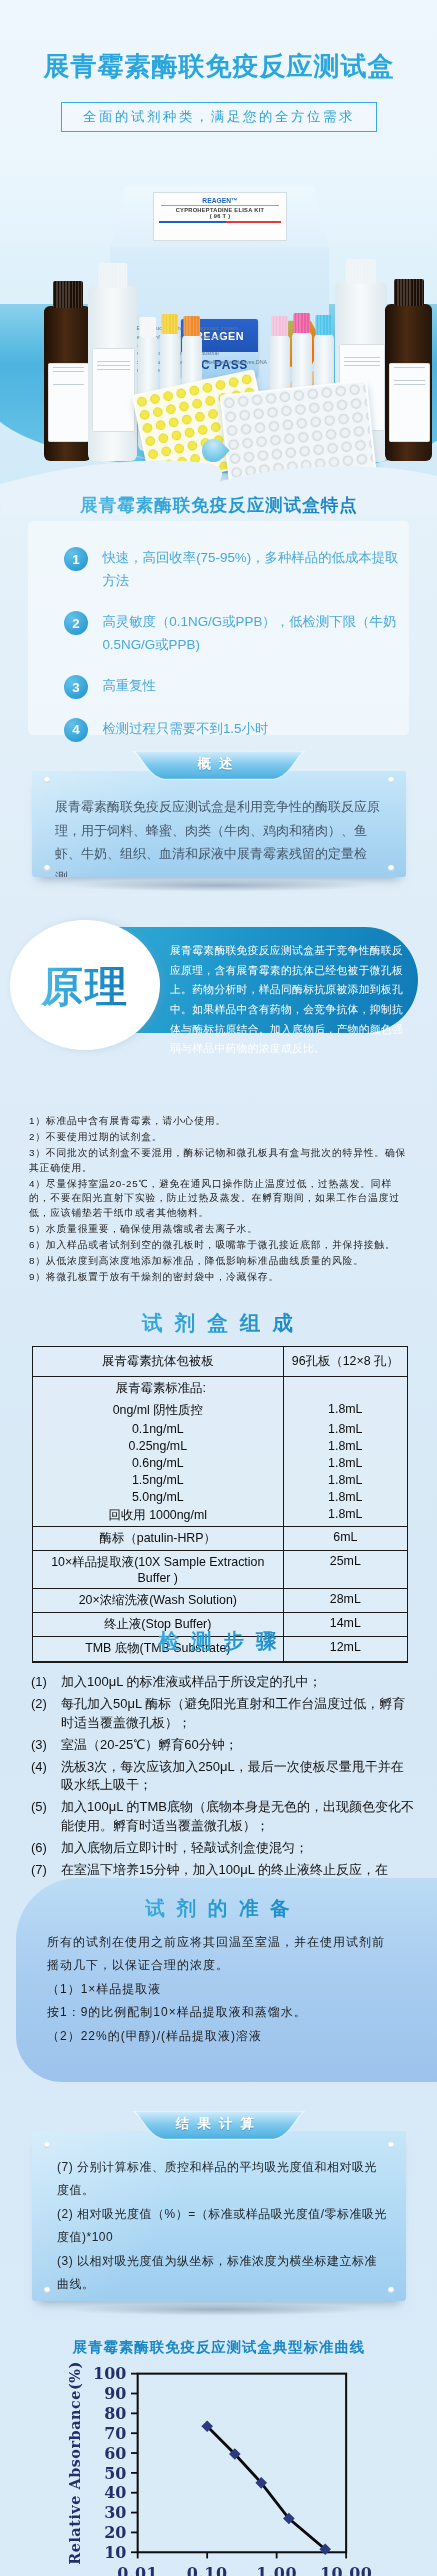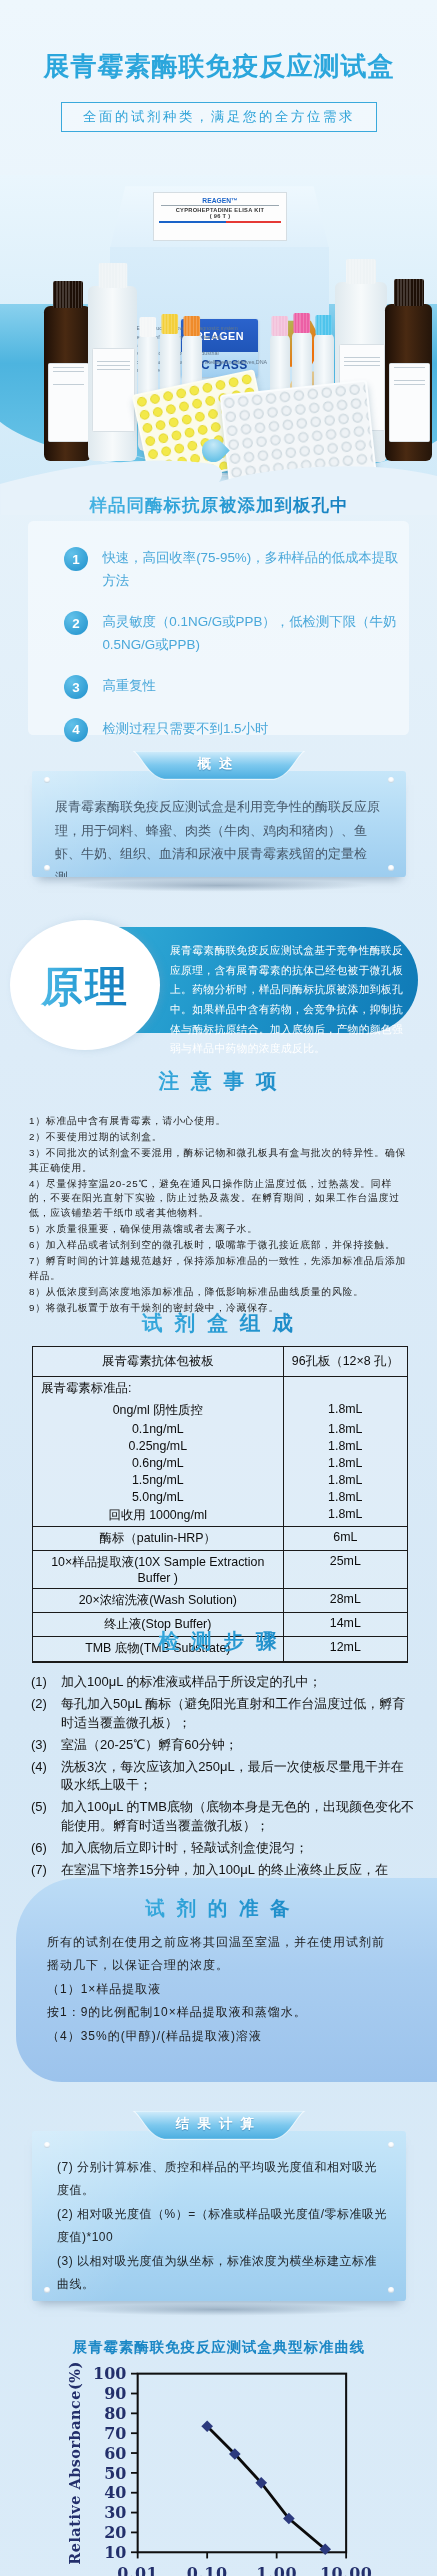--- a/index.html
+++ b/index.html
@@ -113,21 +113,21 @@
   .prec-list{top:1114px;left:29px;width:381px;font-size:9.8px;line-height:1.52;color:#222;letter-spacing:0.8px}
   .prec-list .prec{margin-bottom:1px}
   
   .ktable{top:1346px;left:32px;width:374px;border:1.5px solid #1a1a1a;font-size:12.4px;color:#0d0d0d;background:rgba(255,255,255,.18)}
   .trow{display:flex;border-bottom:1px solid #1a1a1a}
   .trow.nb{border-bottom:none}
   .trow.thick{border-bottom:1.5px solid #1a1a1a}
   .tl{flex:0 0 67%;border-right:1px solid #1a1a1a;box-sizing:border-box;padding:3.1px 2.1px}
   .tr{flex:1;box-sizing:border-box;padding:3.1px 2.1px}
   .cc{text-align:center}
-  .lb{text-align:left;padding-left:8.2px}
+  .lb{text-align:center;padding-left:8.2px}
   .hrow .tl,.hrow .tr{padding:6.2px 2.1px}
   .srow .tl,.srow .tr{padding:1.5px 2.1px}
   
   .steps{top:1673px;left:31px;width:384px;font-size:13px;color:#141414;line-height:1.42}
   .step{display:flex;margin-bottom:3.6px}
   .stepnum{flex:0 0 30px}
   .steptext{flex:1}
   
   .prep-panel{top:1878px;left:15.5px;width:422px;height:204px;border-radius:62px 0 0 46px;
               background:linear-gradient(180deg,#bcdcf6 0%,#a9cdf0 45%,#9cc3ec 100%)}
@@ -217,21 +217,21 @@
 
     <div class="plate plate-y"></div>
     <div class="plate plate-w"></div>
 
     <svg class="shore" width="438" height="340" viewBox="0 0 850 660">
       <path d="M0,600 C140,560 300,545 405,560 C425,563 440,575 425,596 C480,575 700,545 850,585 L850,660 L0,660 Z" fill="#e7f2fa"></path>
     </svg>
     <div class="drop"></div>
   </div>
 
-  <div class="abs ctr feat-title gtext">样品同酶标抗原被添加到板孔中</div>
+  <div class="abs ctr feat-title gtext">展青霉素酶联免疫反应测试盒特点</div>
   <div class="abs feat-card">
 
       <div class="feat">
         <span class="fnum">1</span>
         <div class="ftext">快速，高回收率(75-95%)，多种样品的低成本提取方法</div>
       </div>
 
       <div class="feat">
         <span class="fnum">2</span>
         <div class="ftext">高灵敏度（0.1NG/G或PPB），低检测下限（牛奶0.5NG/G或PPB)</div>
@@ -268,30 +268,28 @@
   <div class="dot" style="left:388px;top:777px"></div>
   <div class="dot" style="left:44px;top:865px"></div>
   <div class="dot" style="left:388px;top:865px"></div>
   <div class="abs shadow" style="top:879px"></div>
 
   <div class="abs pr-panel"></div>
   <div class="abs pr-blob"></div>
   <div class="abs pr-label gtext">原理</div>
   <div class="abs pr-text">展青霉素酶联免疫反应测试盒基于竞争性酶联反应原理，含有展青霉素的抗体已经包被于微孔板上。药物分析时，样品同酶标抗原被添加到板孔中。如果样品中含有药物，会竞争抗体，抑制抗体与酶标抗原结合。加入底物后，产物的颜色强弱与样品中药物的浓度成反比。</div>
 
-  <div class="abs ctr sec-title gtext" style="top:1067px">注 意 事 项</div>
   <div class="abs prec-list serif">
 
   <div class="prec">1）标准品中含有展青霉素，请小心使用。</div>
       <div class="prec">2）不要使用过期的试剂盒。</div>
       <div class="prec">3）不同批次的试剂盒不要混用，酶标记物和微孔板具有盒与批次的特异性。确保其正确使用。</div>
       <div class="prec">4）尽量保持室温20-25℃，避免在通风口操作防止温度过低，过热蒸发。同样的，不要在阳光直射下实验，防止过热及蒸发。在孵育期间，如果工作台温度过低，应该铺垫若干纸巾或者其他物料。</div>
       <div class="prec">5）水质量很重要，确保使用蒸馏或者去离子水。</div>
       <div class="prec">6）加入样品或者试剂到空的微孔板时，吸嘴靠于微孔接近底部，并保持接触。</div>
-      <div class="prec">7）孵育时间的计算越规范越好，保持添加标准品的一致性，先添加标准品后添加样品。</div>
       <div class="prec">8）从低浓度到高浓度地添加标准品，降低影响标准品曲线质量的风险。</div>
       <div class="prec">9）将微孔板置于放有干燥剂的密封袋中，冷藏保存。</div>
     </div>
 
   <div class="abs ctr sec-title gtext" style="top:1309px">试 剂 盒 组 成</div>
   <div class="abs ktable serif">
     <div class="trow thick hrow">
       <div class="tl cc">展青霉素抗体包被板</div>
       <div class="tr cc">96孔板（12×8 孔）</div>
     </div>
@@ -406,21 +404,21 @@
     </div>
 
   <div class="abs prep-panel"></div>
   <div class="abs ctr prep-title gtext">试 剂 的 准 备</div>
   <div class="abs prep-text">
     <div>所有的试剂在使用之前应将其回温至室温，并在使用试剂前摇动几下，以保证合理的浓度。</div>
     <div>
 
     <div>（1）1×样品提取液</div>
         <div>按1：9的比例配制10×样品提取液和蒸馏水。</div>
-        <div>（4）35%的(甲醇)/(样品提取液)溶液</div>
+        <div>（2）22%的(甲醇)/(样品提取液)溶液</div>
       </div>
   </div>
 
   <div class="abs ribbon" style="top:2111px">
     <svg width="175" height="31" viewBox="0 0 340 60">
       <defs>
           <linearGradient id="rg2" x1="0" y1="0" x2="0" y2="1">
         <stop offset="0" stop-color="#d2ecfb"></stop>
             <stop offset="0.5" stop-color="#7cc8ee"></stop>
             <stop offset="1" stop-color="#4aade0"></stop>

